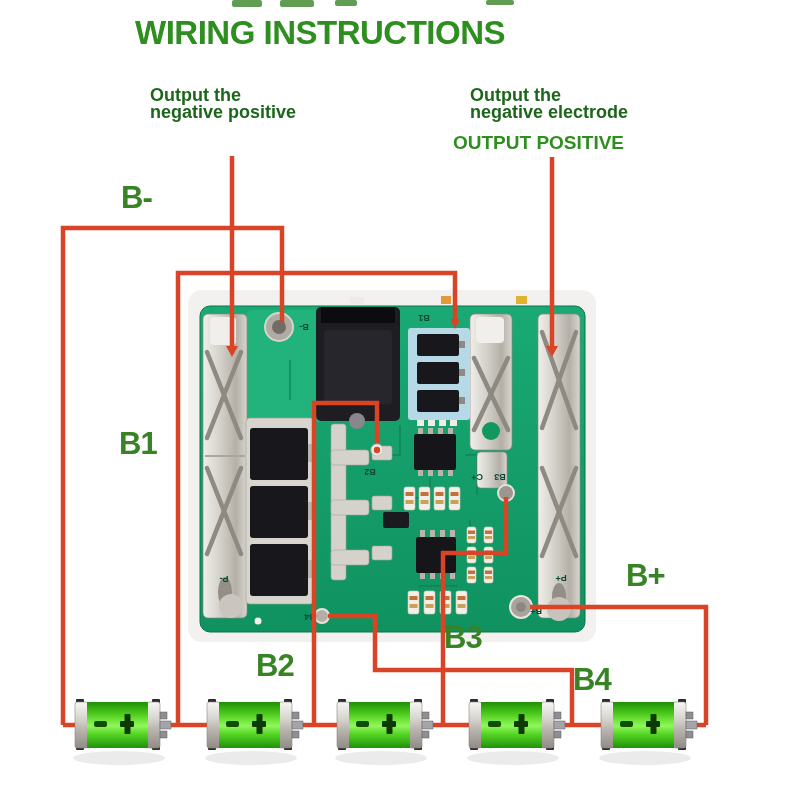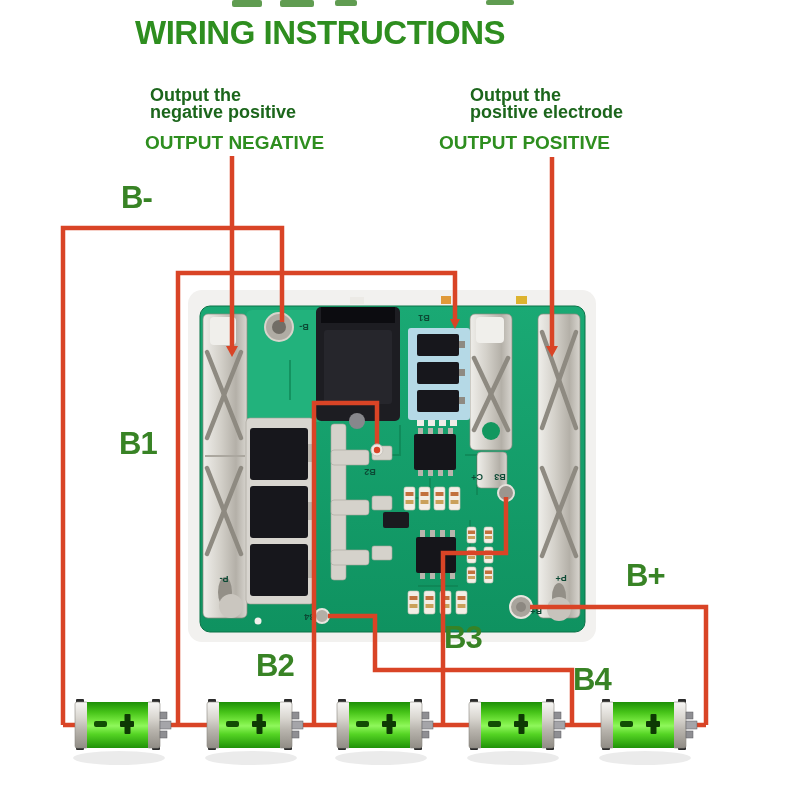--- a/index.html
+++ b/index.html
@@ -273,24 +273,23 @@
       <use href="#battery-proto" x="207"></use>
       <use href="#battery-proto" x="337"></use>
       <use href="#battery-proto" x="469"></use>
       <use href="#battery-proto" x="601"></use>
     </g>
   </svg>
 
   <div class="txt title">WIRING INSTRUCTIONS</div>
 
   <div class="txt ann" style="left:150px;top:87px"><span>Output the</span><br><span>negative positive</span></div>
-  <div class="txt cap" style="left:145px;top:132px">OUTPUT NEGATIVE</div>
-
-  <div class="txt ann" style="left:470px;top:87px"><span>Output the</span><br><span>positive electrode</span></div>
-  <div class="txt cap" style="left:439px;top:132px">OUTPUT POSITIVE</div>
+
+  <div class="txt ann" style="left:470px;top:87px"><span>Output the</span><br><span>negative electrode</span></div>
+  <div class="txt cap" style="left:453px;top:132px">OUTPUT POSITIVE</div>
 
   <div class="txt blabel" style="left:121px;top:180px">B-</div>
   <div class="txt blabel" style="left:119px;top:426px">B1</div>
   <div class="txt blabel" style="left:256px;top:648px">B2</div>
   <div class="txt blabel" style="left:444px;top:620px">B3</div>
   <div class="txt blabel" style="left:573px;top:662px">B4</div>
   <div class="txt blabel" style="left:626px;top:558px">B+</div>
 </div>
 
 </body></html>

